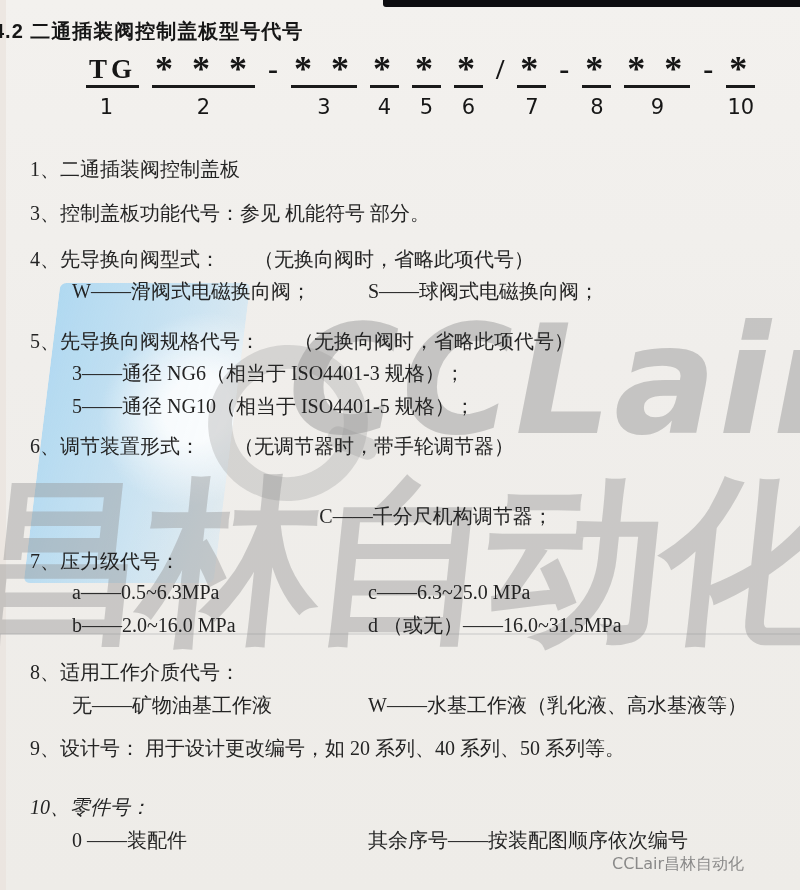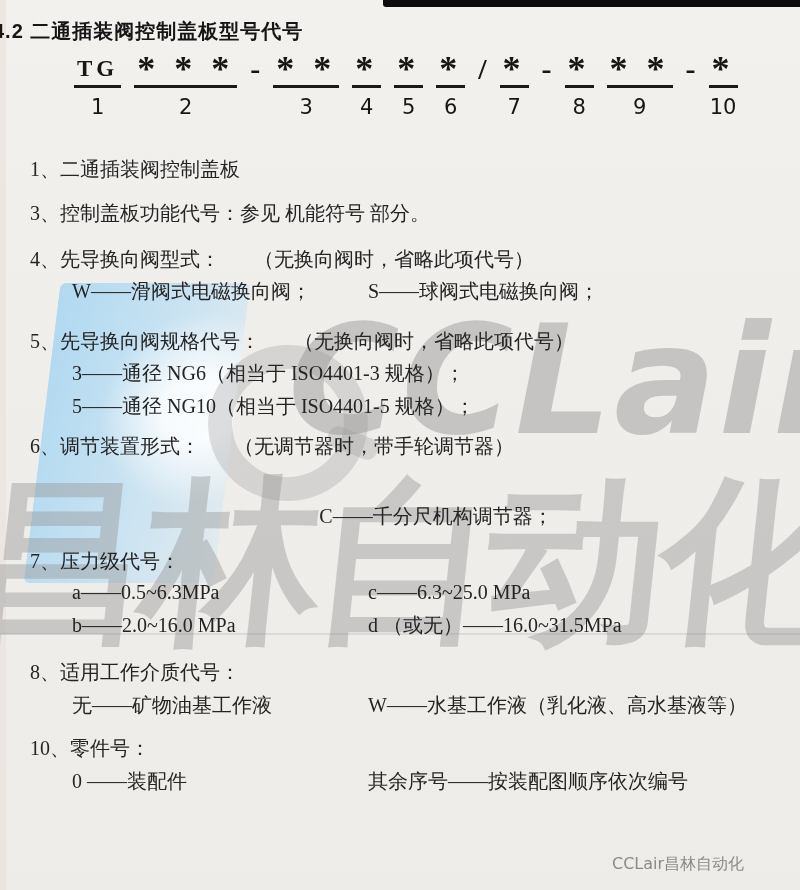--- a/index.html
+++ b/index.html
@@ -61,21 +61,21 @@
     font-weight:bold;font-size:20px;color:#161616;letter-spacing:1px;
   }
   
   .code{position:absolute;left:74px;top:54px;display:flex;align-items:flex-start;gap:13px;}
   .seg{display:flex;flex-direction:column;align-items:center;}
   .sym{
     font-weight:bold;font-size:36px;line-height:30px;height:31px;
     padding:0 3px;letter-spacing:5px;white-space:nowrap;color:#161616;
     border-bottom:3px solid #1a1a1a;
   }
-  .sym.lt{font-size:23px;letter-spacing:4px;}
+  .sym.lt{font-size:27px;letter-spacing:4px;margin-left:12px;}
   .sep{font-weight:bold;font-size:30px;line-height:28px;color:#161616;padding-top:1px;}
   .num{
     margin-top:7px;font-family:"DejaVu Sans","Liberation Sans",sans-serif;
     font-size:21px;color:#161616;
   }
   
   .list{position:absolute;left:0;top:156px;width:800px;}
   .row{position:relative;height:27px;line-height:27px;font-size:20px;white-space:nowrap;color:#242424;}
   .row.item{margin-left:30px;}
   .row.sub{margin-left:72px;}
@@ -153,16 +153,17 @@
       <div class="row sub" style="margin-top: 5px;"><span>3——通径 NG6（相当于 ISO4401-3 规格）；</span></div>
       <div class="row sub" style="margin-top: 6px;"><span>5——通径 NG10（相当于 ISO4401-5 规格）；</span></div>
       <div class="row item" style="margin-top: 13px;"><span>6、调节装置形式：</span><span class="note">（无调节器时，带手轮调节器）</span></div>
       <div class="row sub2" style="margin-top: 8px;"></div>
       <div class="row sub" style="margin-top: 8px; text-align: center;"><span>C——千分尺机构调节器；</span></div>
       <div class="row item" style="margin-top: 18px;"><span>7、压力级代号：</span></div>
       <div class="row sub2" style="margin-top: 4px;"><span class="col-l">a——0.5~6.3MPa</span><span class="col-r">c——6.3~25.0 MPa</span></div>
       <div class="row sub2" style="margin-top: 6px;"><span class="col-l">b——2.0~16.0 MPa</span><span class="col-r">d （或无）——16.0~31.5MPa</span></div>
       <div class="row item" style="margin-top: 20px;"><span>8、适用工作介质代号：</span></div>
       <div class="row sub2" style="margin-top: 6px;"><span class="col-l">无——矿物油基工作液</span><span class="col-r">W——水基工作液（乳化液、高水基液等）</span></div>
-      <div class="row item" style="margin-top: 16px;"><span>10、零件号：</span></div>
+      <div class="row item" style="margin-top: 16px;"><span>9、设计号： 用于设计更改编号，如 20 系列、40 系列、50 系列等。</span></div>
+      <div class="row item" style="margin-top: 32px; font-style: italic;"><span>10、零件号：</span></div>
       <div class="row sub2" style="margin-top: 6px;"><span class="col-l">0 ——装配件</span><span class="col-r">其余序号——按装配图顺序依次编号</span></div>
     </div>
 </div>
 
 </body></html>

